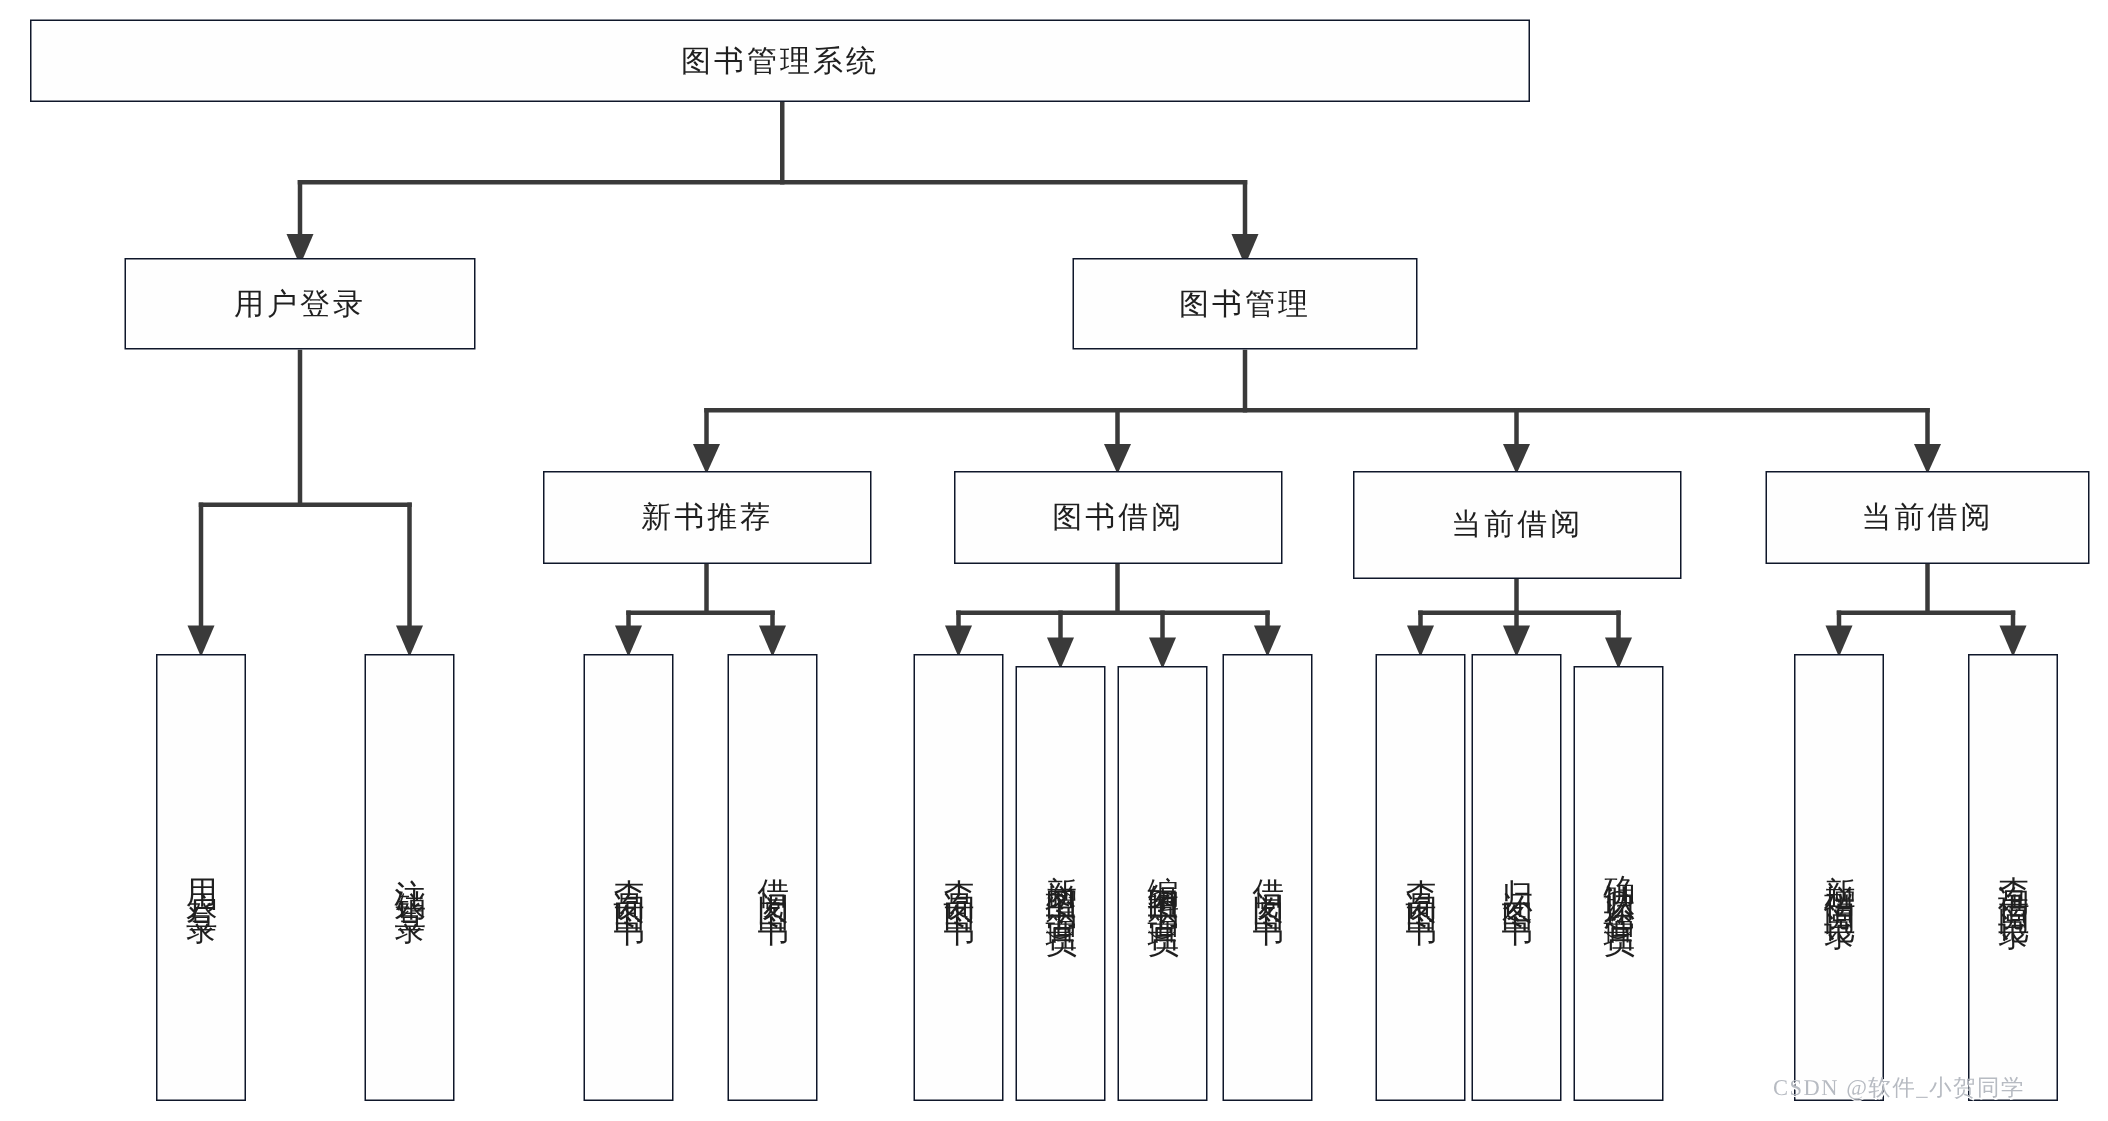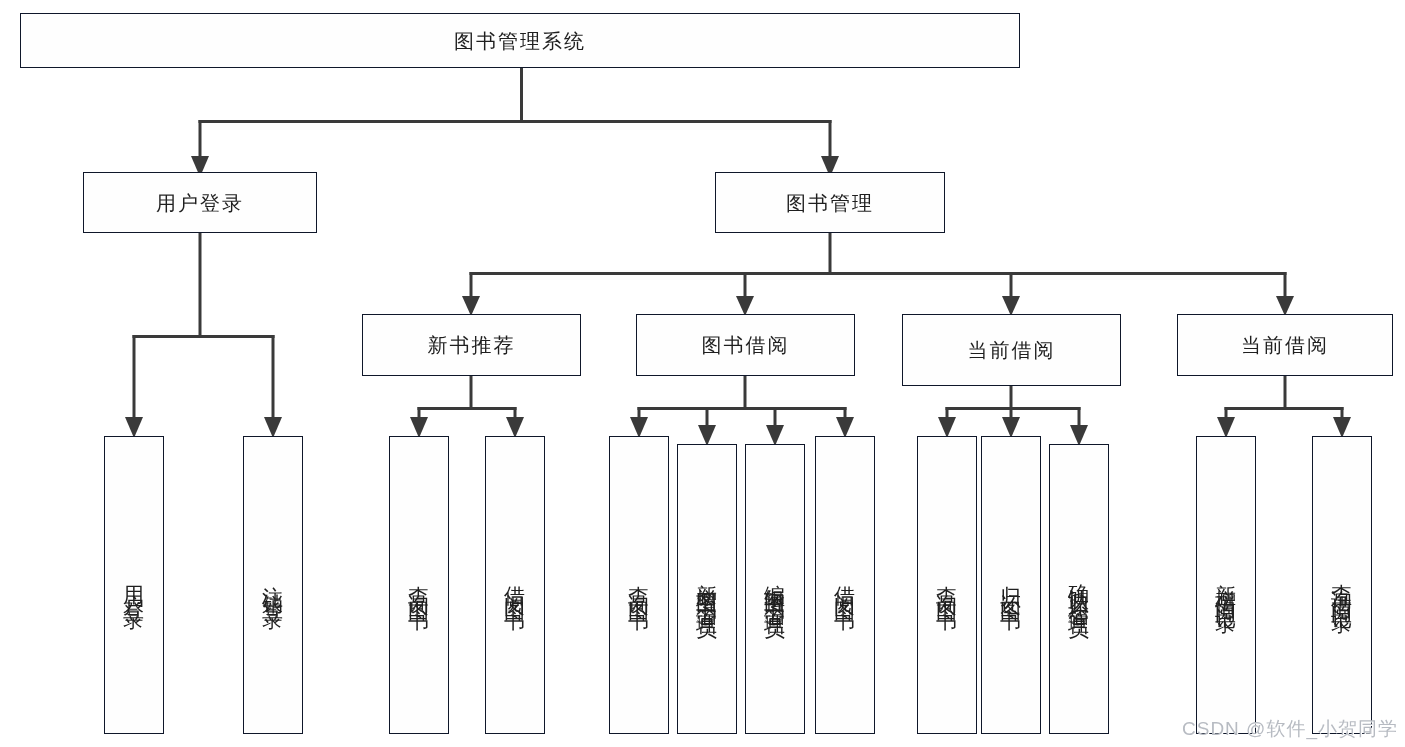--- a/index.html
+++ b/index.html
@@ -42,25 +42,26 @@
     letter-spacing: 8px;
     font-size: 21px;
     line-height: 1;
   }
 
   .watermark {
     position: absolute;
     left: 1182px;
     top: 716px;
     z-index: 3;
-    font-size: 19px;
+    font-size: 15px;
     color: #b7bbc2;
     letter-spacing: 1px;
     text-shadow: 1px 1px 0 #ffffff;
     white-space: nowrap;
+    font-family: Liberation Serif, serif;
   }
 </style>
 </head>
 <body>
 
 <div class="canvas">
 
   <svg class="connectors" viewBox="0 0 1405 747" xmlns="http://www.w3.org/2000/svg">
     <g stroke="#3a3a3a" stroke-width="3" fill="none">
 

